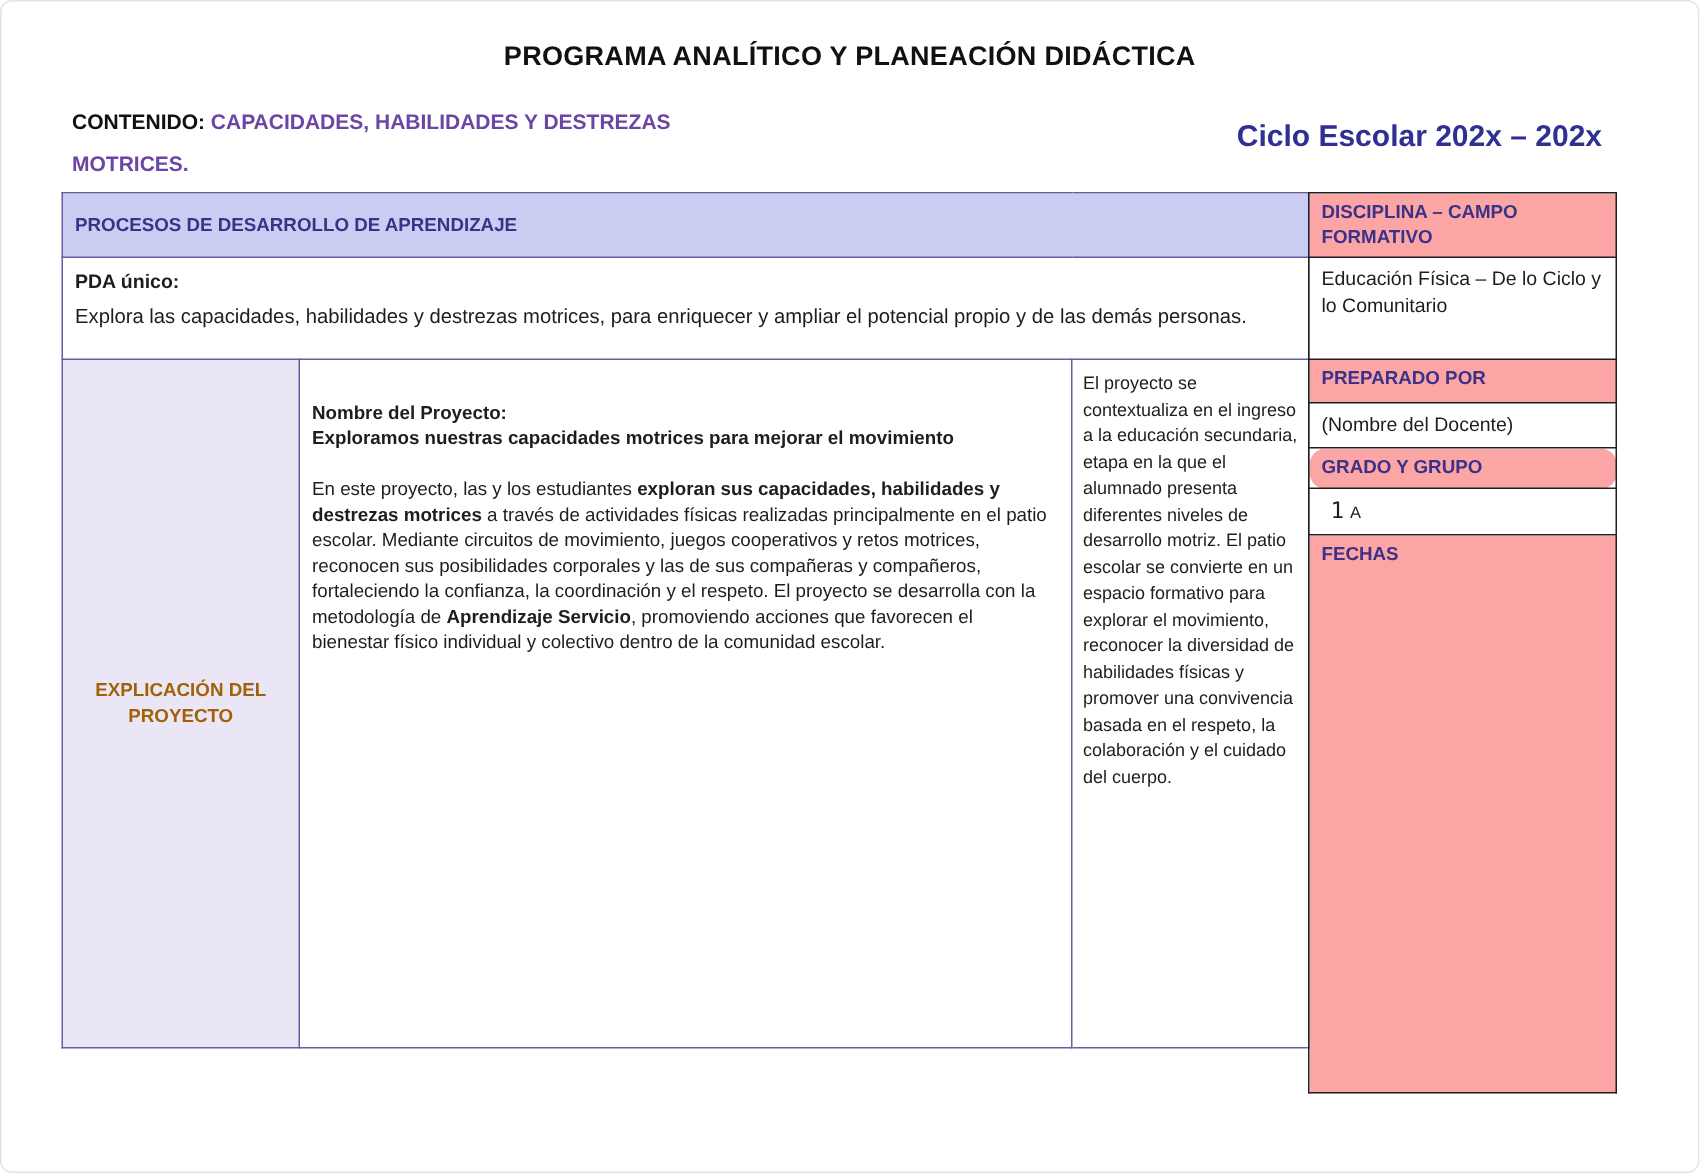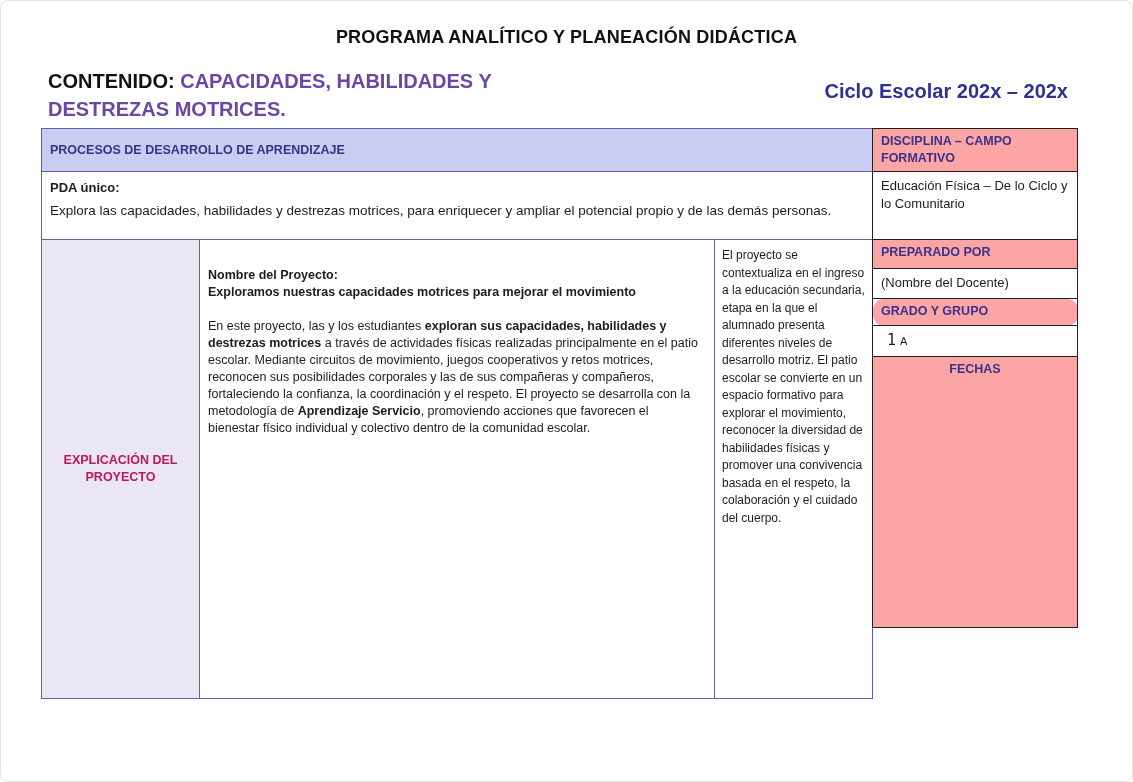--- a/index.html
+++ b/index.html
@@ -29,21 +29,21 @@
     font-size: 18px;
     font-weight: bold;
     letter-spacing: 0.2px;
     color: #111111;
   }
   .contenido {
     position: absolute;
     top: 66px;
     left: 47px;
     width: 465px;
-    font-size: 20px;
+    font-size: 14px;
     font-weight: bold;
     line-height: 28px;
   }
   .contenido .c-label { color: #111111; }
   .contenido .c-value { color: #6c46a4; }
   .ciclo {
     position: absolute;
     top: 79px;
     right: 64px;
     font-size: 20px;
@@ -87,21 +87,21 @@
 
   .pda {
     background: #ffffff;
     padding: 8px 10px 6px 8px;
     font-size: 13.5px;
   }
   .pda .pda-label { font-weight: bold; font-size: 13px; margin-bottom: 5px; }
   .pda .pda-text { line-height: 21px; }
 
   .rowlabel {
-    color: #be185d;
+    color: #a16207;
     font-weight: bold;
     font-size: 12.5px;
     text-align: center;
     vertical-align: middle !important;
     padding: 0 18px;
     line-height: 17px;
   }
   .desc {
     background: #ffffff;
     padding: 27px 12px 8px 8px;
@@ -138,21 +138,21 @@
     font-size: 13px;
     padding: 5px 8px;
     line-height: 18px;
   }
   .tbl-side .sr1 td { height: 43px; vertical-align: middle; }
   .tbl-side .sr2 td { height: 68px; }
   .tbl-side .sr3 td { height: 29px; }
   .tbl-side .sr4 td { height: 30px; }
   .tbl-side .sr5 td { height: 27px; border-radius: 11px; }
   .tbl-side .sr6 td { height: 31px; }
-  .tbl-side .sr7 td { height: 271px; text-align: center; }
+  .tbl-side .sr7 td { height: 372px; }
 
   .grado-num { font-size: 15px; font-family: "DejaVu Sans Mono", monospace; }
   .grado-letter { font-size: 11px; margin-left: 4px; }
   .grado-cell { padding-left: 14px; border-radius: 14px; }
 </style>
 </head>
 <body>
 
 <div class="doc">
 

